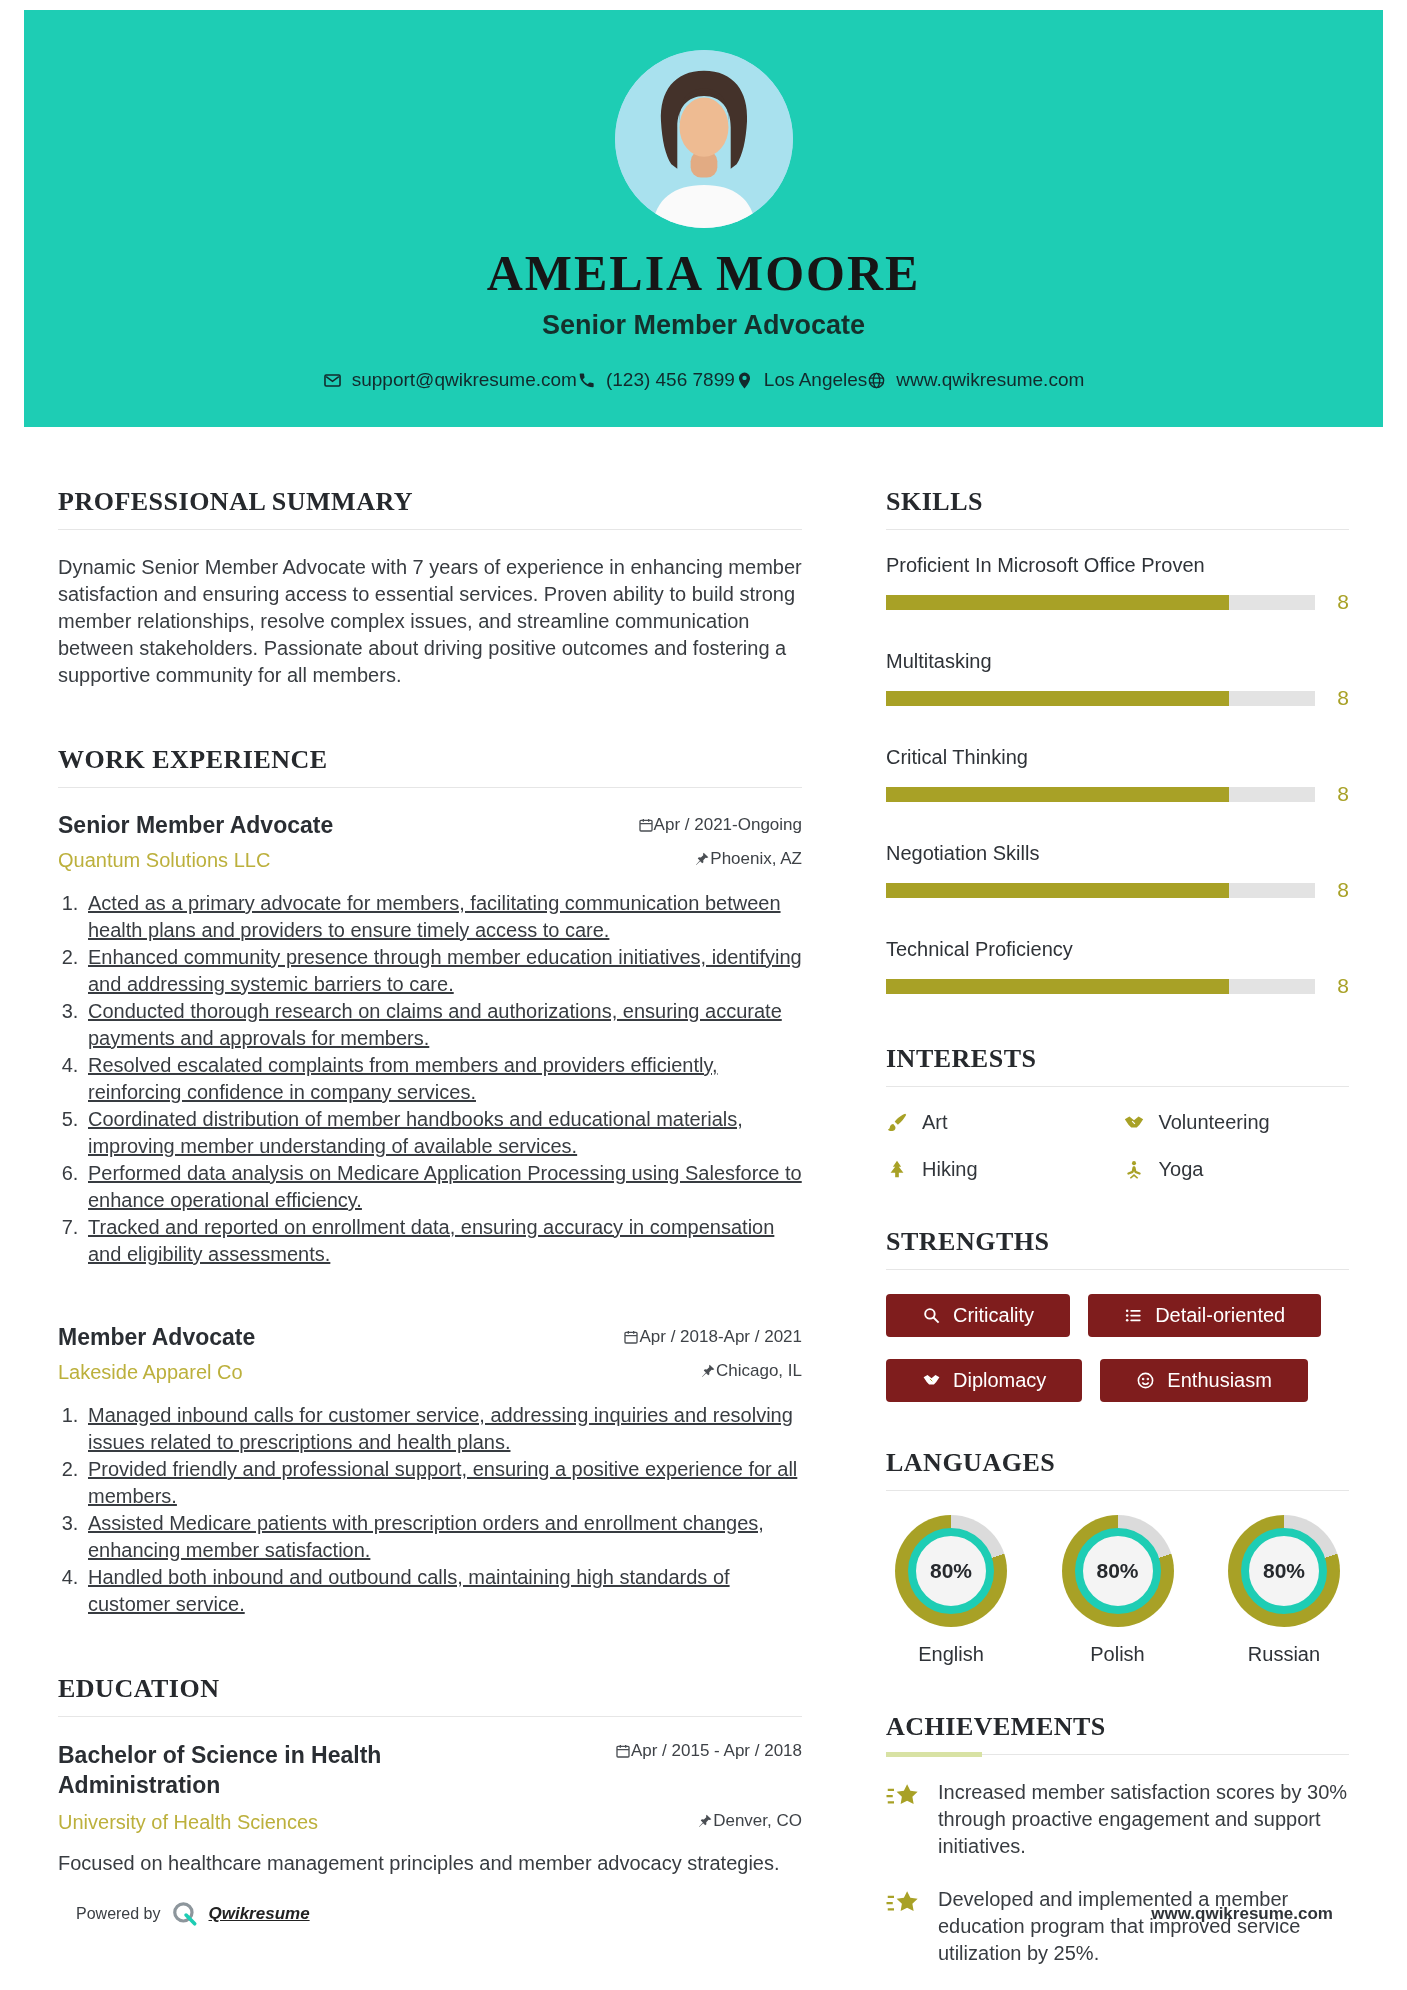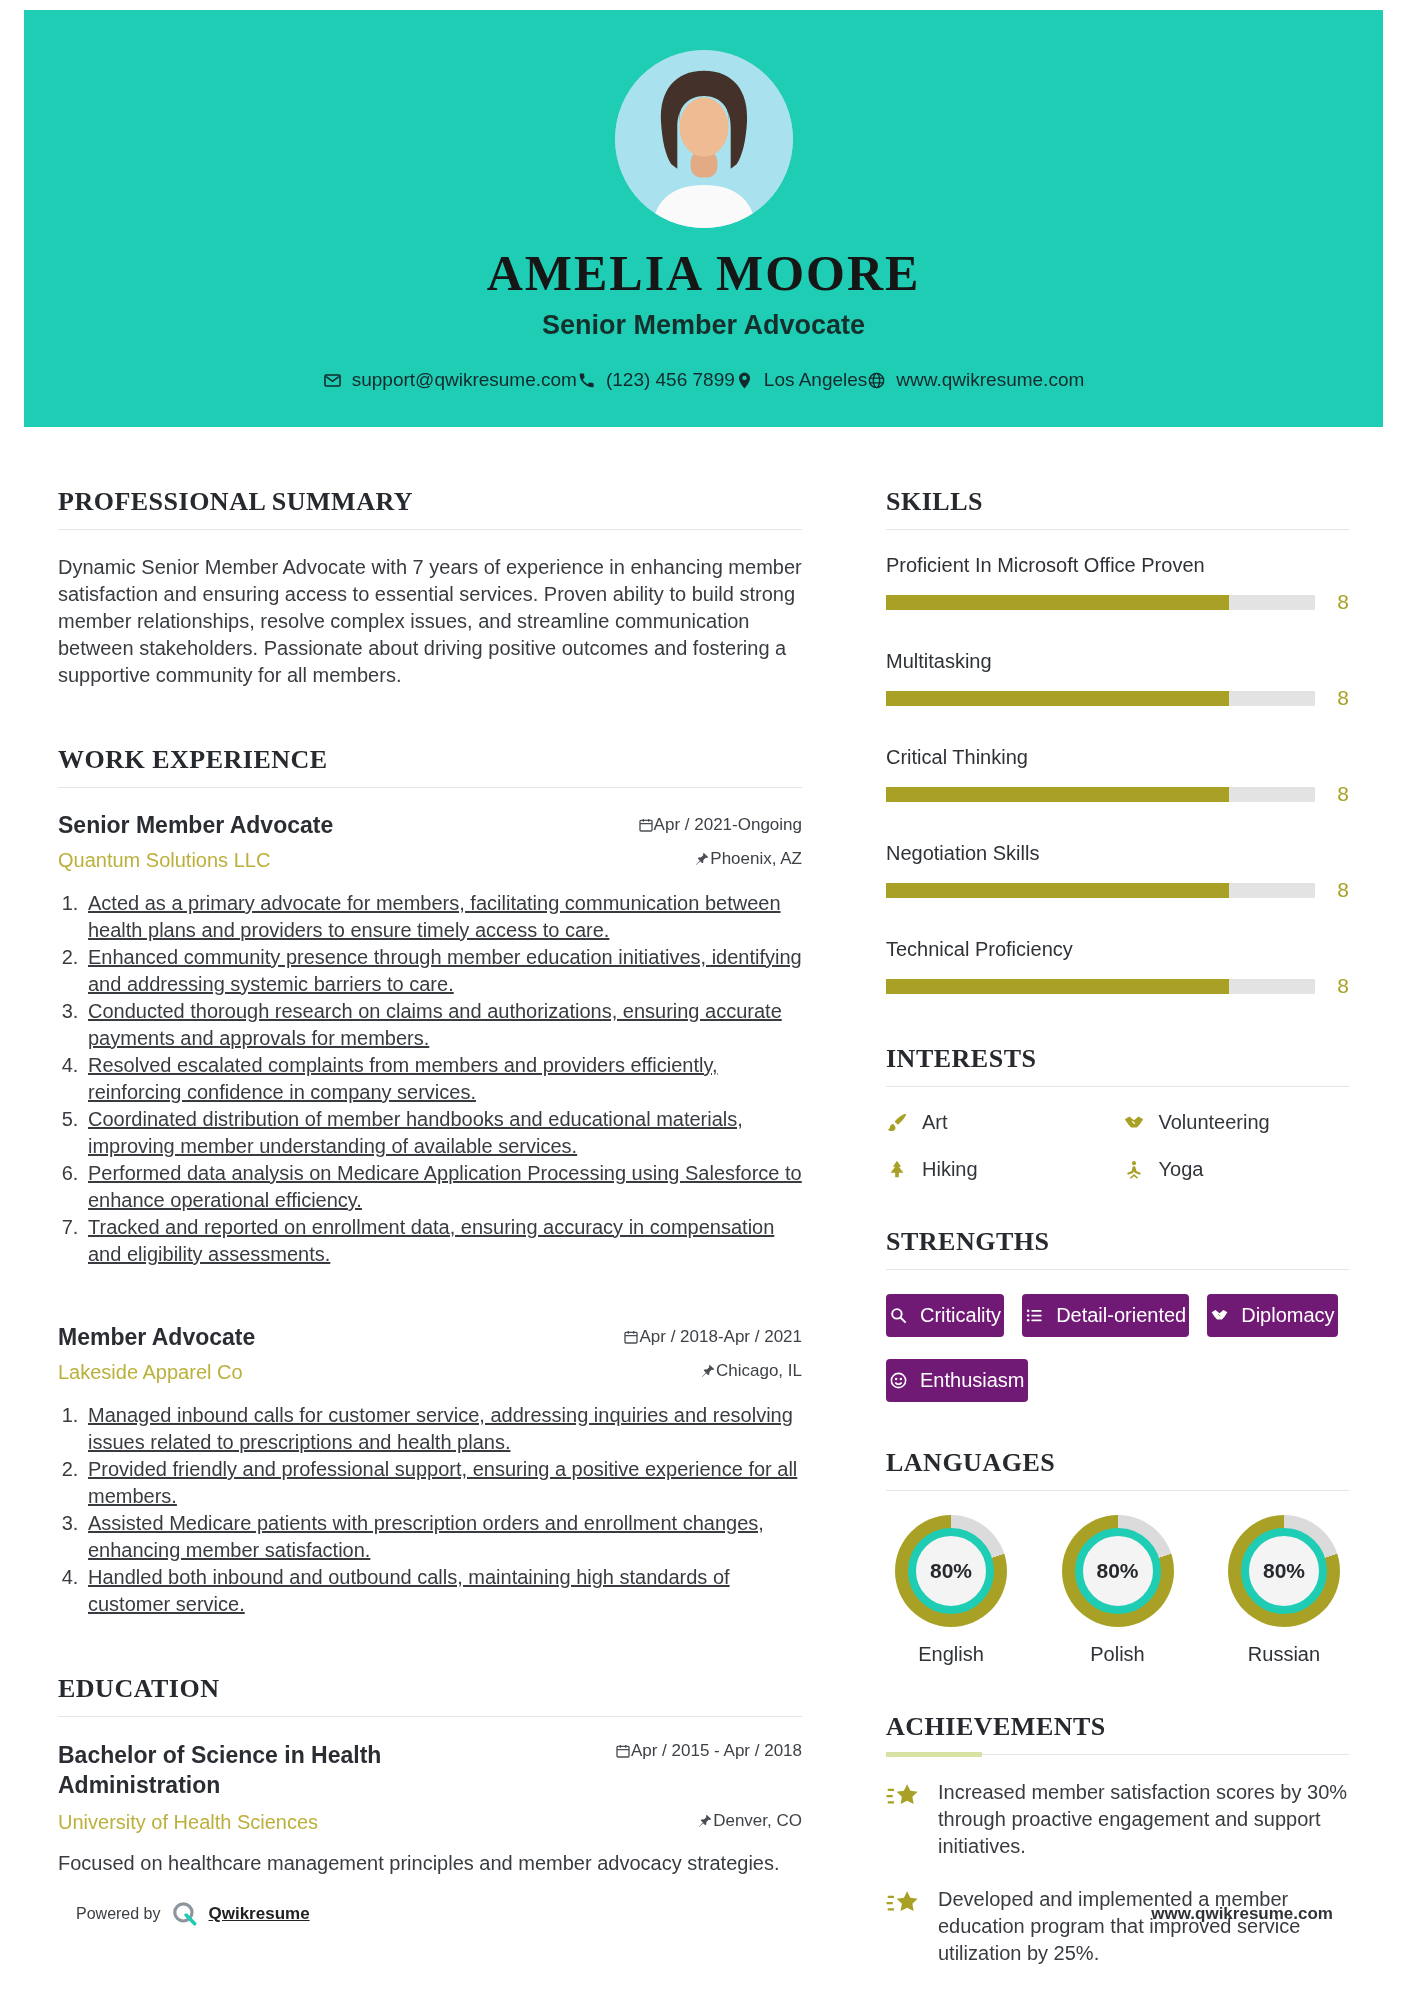--- a/index.html
+++ b/index.html
@@ -58,21 +58,21 @@
   .skill-fill { height:100%; background:#A8A126; }
   .skill-num { font-size:21px; color:#A8A126; width:20px; text-align:right; }
 
   
   .interests-grid { display:grid; grid-template-columns:1fr 1fr; row-gap:24px; column-gap:10px;margin-top:21px; }
   .interest { display:flex; align-items:center; gap:14px; font-size:20px; color:#32363b; }
   .interest svg { width:22px; height:22px; color:#A8A126; flex:none; }
 
   
   .strengths { display:flex; flex-wrap:wrap; gap:22px 18px; }
-  .strength-btn { background:#701a75; color:#ffffff; font-size:20px; padding:10px 3px;
+  .strength-btn { background:#7f1d1d; color:#ffffff; font-size:20px; padding:10px 36px;
                   border-radius:4px; display:flex; align-items:center; gap:12px; border:none; }
   .strength-btn svg { width:19px; height:19px; color:#fff; flex:none; }
 
   
   .langs { display:flex; justify-content:space-between; padding:0 6px; margin-top:8px; }
   .lang { text-align:center; width:118px; }
   .donut { width:112px; height:112px; border-radius:50%; position:relative; margin:0 auto;
            background:#DBDBDB; }
   .donut-hole { position:absolute; inset:13px; border-radius:50%; border:8px solid #1ECDB4;
                 background:#f4f4f4; box-sizing:border-box; display:flex; align-items:center;
@@ -81,21 +81,21 @@
 
   
   .ach { display:flex; gap:16px; margin-bottom:26px; font-size:20px; line-height:1.35; color:#383c41; }
   .ach svg { width:36px; height:30px; color:#A8A126; flex:none; margin-top:2px; }
 
   
   .footer { position:absolute; left:62px; right:60px; bottom:62px; display:flex;
             justify-content:space-between; align-items:center; }
   .powered { display:flex; align-items:center; gap:10px; font-size:16px; color:#3c4045; }
   .qlogo svg { width:28px; height:28px; display:block; }
-  .brand { font-size:17px; font-weight:700; color:#222; text-decoration:underline; cursor:pointer; }
+  .brand { font-size:17px; font-weight:700; color:#222; text-decoration:underline; cursor:pointer;font-style:italic; }
   .site { font-size:17px; font-weight:700; color:#2f3338; }
 </style>
 </head>
 <body>
 
 <div class="page">
 
   <header class="header">
     <div class="avatar">
       <svg viewBox="0 0 120 120">

